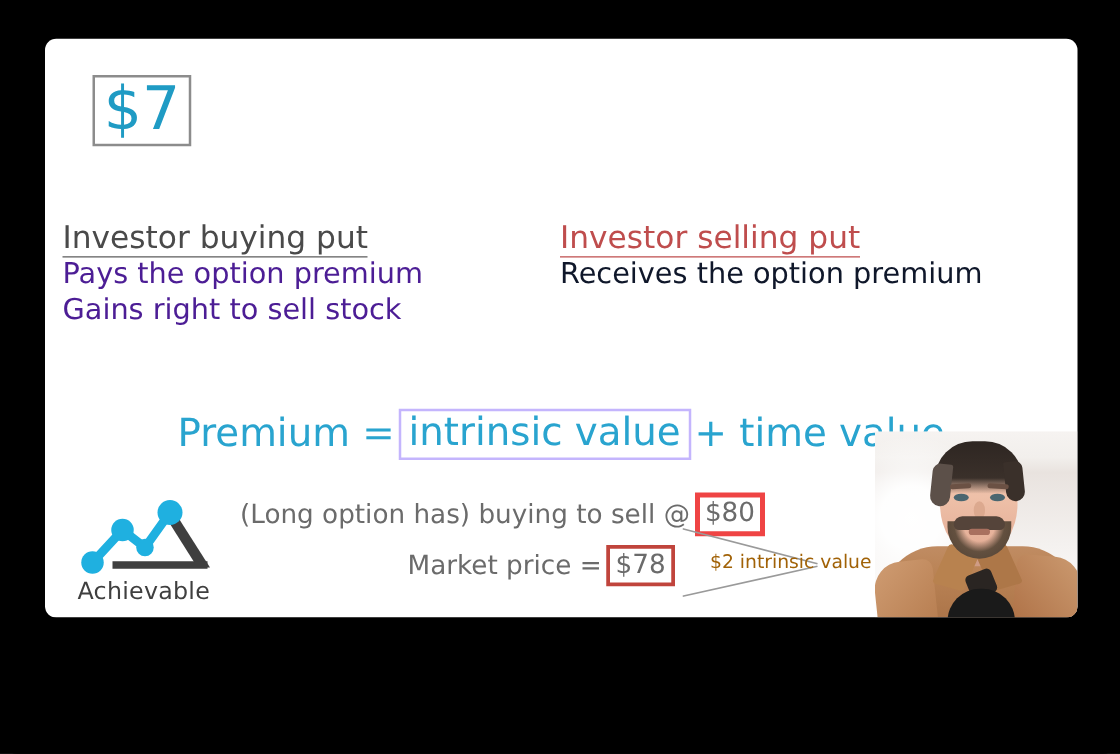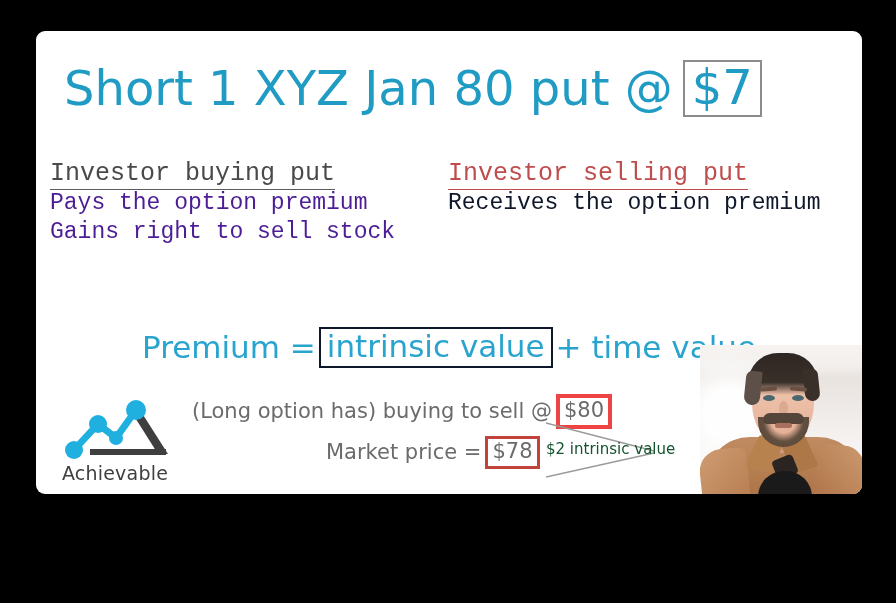--- a/index.html
+++ b/index.html
@@ -60,24 +60,23 @@
     border: 2px solid #8c8c8c;
     padding: 1px 7px 4px 7px;
     margin-left: 10px;
     line-height: 1;
   }
 
   
   #cols {
     position: absolute;
     left: 0px;
-    top: 128px;
+    top: 144px;
     width: 826px;
     height: 100px;
-    font-family: Liberation Mono, monospace;
   }
   .col {
     position: absolute;
     top: 0;
     width: 400px;
   }
   #col-left  { left: 14px;  text-align: left;  }
   #col-right { left: 412px; text-align: left; }
 
   .col-head {
@@ -110,21 +109,21 @@
     font-size: 0;
   }
   .formula-text {
     font-size: 31px;
     color: #29a4cf;
     vertical-align: middle;
     line-height: 1;
   }
   #formula-box {
     display: inline-block;
-    border: 2px solid #0f172a;
+    border: 2px solid #c4b5fd;
     padding: 2px 6px 4px 6px;
     margin: 0 3px;
     vertical-align: middle;
     line-height: 1;
   }
 
   
   #example {
     position: absolute;
     left: 120px;
@@ -160,24 +159,24 @@
   #leaders {
     position: absolute;
     left: 510px;
     top: 388px;
     width: 200px;
     height: 62px;
     pointer-events: none;
   }
   #annot {
     position: absolute;
-    left: 510px;
+    left: 532px;
     top: 411px;
     font-size: 15px;
-    color: #14532d;
+    color: #a16207;
     white-space: nowrap;
     line-height: 1;
   }
 
   
   #logo {
     position: absolute;
     left: 24px;
     top: 367px;
     width: 145px;
@@ -309,21 +308,20 @@
   }
 </style>
 </head>
 <body>
 
 <div id="player">
 
   <div id="slide">
 
     <div id="title-row">
-      <span class="title-text">Short 1 XYZ Jan 80 put @</span>
       <span id="title-box" class="title-text">$7</span>
     </div>
 
     <div id="cols">
 
       <div class="col" id="col-left">
         <div class="col-head"><span class="u">Investor buying put</span></div>
         <div class="col-line">Pays the option premium</div>
         <div class="col-line">Gains right to sell stock</div>
       </div>

